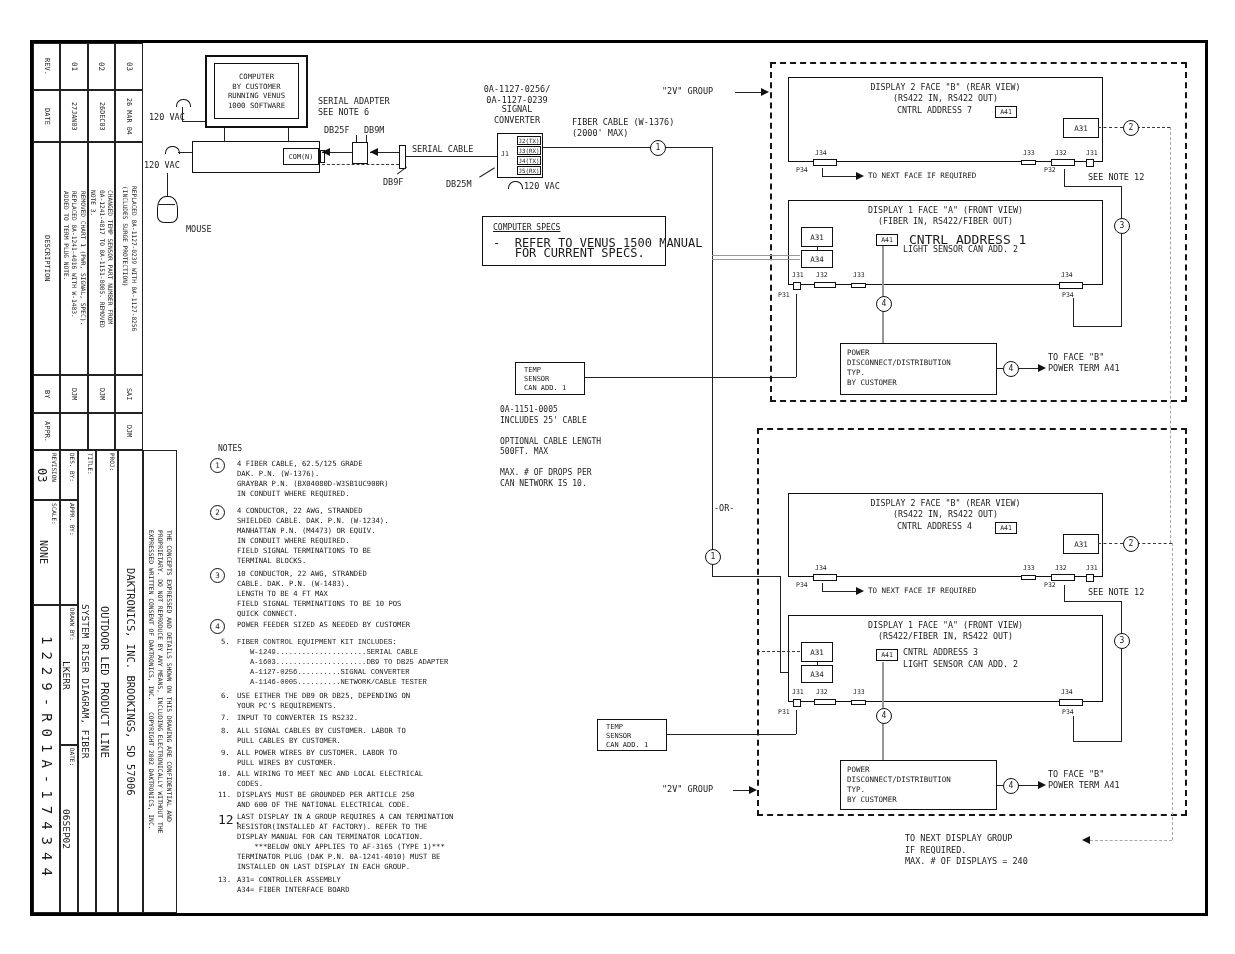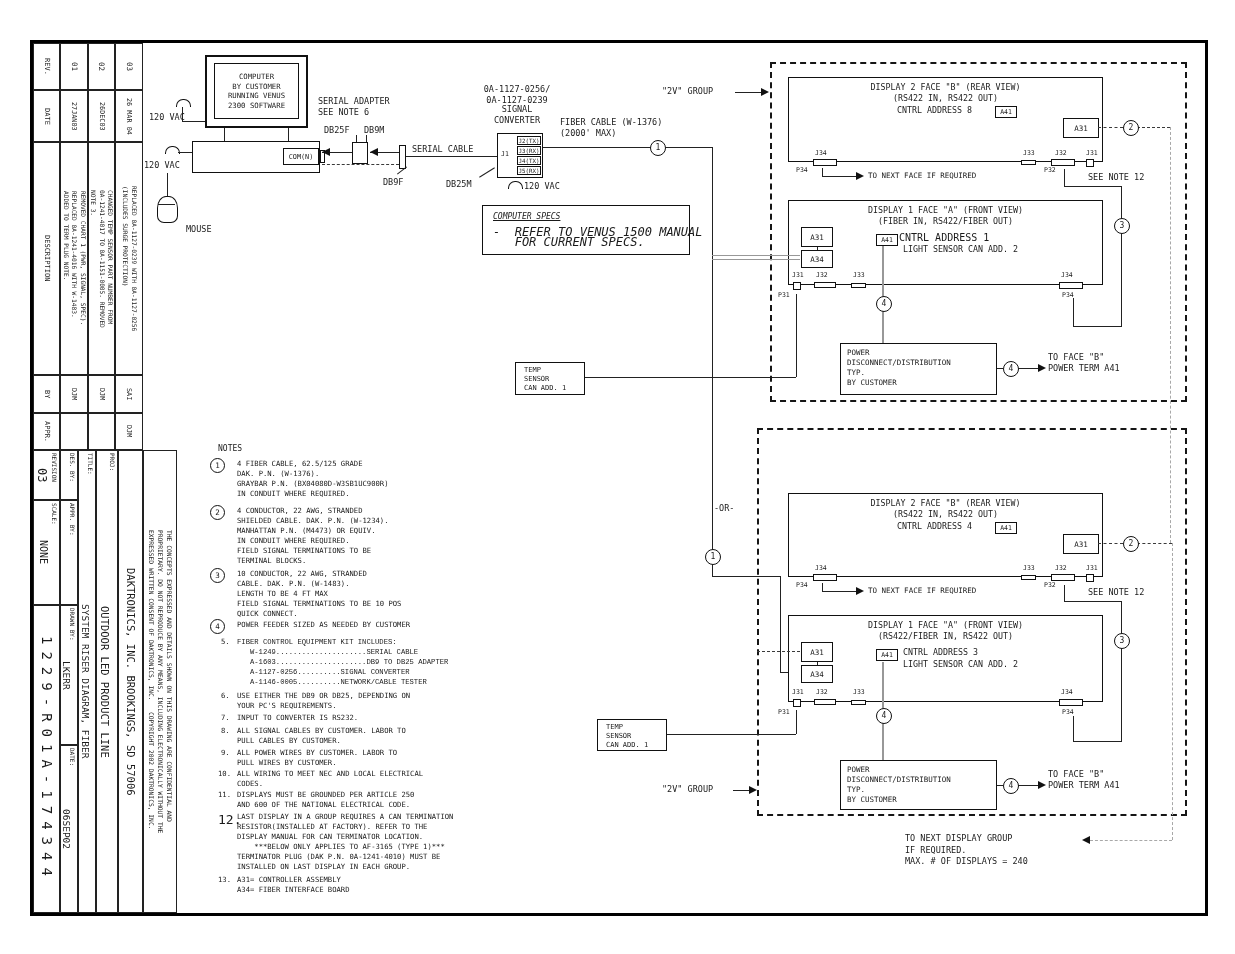--- a/index.html
+++ b/index.html
@@ -151,21 +151,21 @@
 PROPRIETARY. DO NOT REPRODUCE BY ANY MEANS, INCLUDING ELECTRONICALLY WITHOUT THE
 EXPRESSED WRITTEN CONSENT OF DAKTRONICS, INC.   COPYRIGHT 2002 DAKTRONICS, INC.</span>
     </div>
   </div>
 
   <div class="box" style="left:205px;top:55px;width:103px;height:73px;border-width:2px;"></div>
   <div class="box thin" style="left:214px;top:63px;width:85px;height:56px;display:flex;align-items:center;justify-content:center;">
     <span class="c" style="font-size:7.3px;line-height:9.5px;white-space:pre;">COMPUTER
 BY CUSTOMER
 RUNNING VENUS
-2300 SOFTWARE</span>
+1000 SOFTWARE</span>
   </div>
   <div class="ln" style="left:224px;top:128px;width:1px;height:13px;"></div>
   <div class="ln" style="left:288px;top:128px;width:1px;height:13px;"></div>
   <div class="box" style="left:192px;top:141px;width:128px;height:32px;"></div>
   <div class="box thin" style="left:283px;top:148px;width:36px;height:17px;display:flex;align-items:center;justify-content:center;">
     <span style="font-size:6.8px;">COM(N)</span>
   </div>
   <div class="tab" style="left:320px;top:150px;width:5px;height:13px;"></div>
 
   <div class="plug" style="left:176px;top:99px;"></div>
@@ -208,39 +208,47 @@
 CONVERTER</div>
   <div class="box" style="left:497px;top:133px;width:46px;height:45px;"></div>
   <div class="t" style="left:501px;top:150px;font-size:6.5px;">J1</div>
   <div class="chip" style="left:517px;top:136px;width:24px;height:9px;font-size:5.8px;">J2(TX)</div>
   <div class="chip" style="left:517px;top:146px;width:24px;height:9px;font-size:5.8px;">J3(RX)</div>
   <div class="chip" style="left:517px;top:156px;width:24px;height:9px;font-size:5.8px;">J4(TX)</div>
   <div class="chip" style="left:517px;top:166px;width:24px;height:9px;font-size:5.8px;">J5(RX)</div>
   <div class="plug" style="left:508px;top:181px;"></div>
   <div class="t" style="left:524px;top:181px;font-size:8.5px;">120 VAC</div>
 
-  <div class="t" style="left:560px;top:117px;font-size:8.5px;line-height:11px;">FIBER CABLE (W-1376)
+  <div class="t" style="left:572px;top:117px;font-size:8.5px;line-height:11px;">FIBER CABLE (W-1376)
 (2000' MAX)</div>
   <div class="ln" style="left:543px;top:147px;width:169px;height:1px;"></div>
   <div class="circ" style="left:650px;top:140px;">1</div>
   <div class="ln" style="left:712px;top:147px;width:1px;height:429px;"></div>
 
-  <div class="box thin" style="left:482px;top:205px;width:208px;height:50px;font-style:italic;">
+  <div class="box thin" style="left:482px;top:216px;width:184px;height:50px;">
     <span class="t u" style="left:10px;top:6px;font-size:8px;">COMPUTER SPECS</span>
     <span class="t" style="left:10px;top:21px;font-size:12px;line-height:10px;">-  REFER TO VENUS 1500 MANUAL
    FOR CURRENT SPECS.</span>
   </div>
 
   <div class="box" style="left:515px;top:362px;width:70px;height:33px;">
     <span class="t" style="left:8px;top:3px;font-size:7px;line-height:9px;">TEMP
 SENSOR
 CAN ADD. 1</span>
   </div>
   <div class="ln" style="left:585px;top:377px;width:211px;height:1px;"></div>
   <div class="ln" style="left:796px;top:294px;width:1px;height:83px;"></div>
+  <div class="t" style="left:500px;top:405px;font-size:8px;line-height:10.5px;">0A-1151-0005
+INCLUDES 25' CABLE
+
+OPTIONAL CABLE LENGTH
+500FT. MAX
+
+MAX. # OF DROPS PER
+CAN NETWORK IS 10.</div>
 
   <div>
     <div class="t" style="left:218px;top:444px;font-size:8px;">NOTES</div>
     <div class="circ" style="left:210px;top:458px;width:13px;height:13px;line-height:13px;font-size:7.5px;">1</div>
     <div class="t" style="left:237px;top:459px;font-size:7.2px;line-height:10px;">4 FIBER CABLE, 62.5/125 GRADE
 DAK. P.N. (W-1376).
 GRAYBAR P.N. (BX04080D-W3SB1UC900R)
 IN CONDUIT WHERE REQUIRED.</div>
     <div class="circ" style="left:210px;top:505px;width:13px;height:13px;line-height:13px;font-size:7.5px;">2</div>
     <div class="t" style="left:237px;top:506px;font-size:7.2px;line-height:10px;">4 CONDUCTOR, 22 AWG, STRANDED
@@ -293,21 +301,21 @@
   </div>
 
   <div class="bnd" style="left:770px;top:62px;width:413px;height:336px;"></div>
   <div class="t" style="left:662px;top:86px;font-size:8.5px;">"2V" GROUP</div>
   <div class="ln" style="left:735px;top:92px;width:28px;height:1px;"></div>
   <div class="arr-r" style="left:761px;top:88px;"></div>
 
   <div class="box" style="left:788px;top:77px;width:315px;height:85px;">
     <span class="t c" style="left:0;top:4px;width:100%;font-size:8.3px;line-height:10.5px;">DISPLAY 2 FACE "B" (REAR VIEW)
 (RS422 IN, RS422 OUT)</span>
-    <span class="t" style="left:108px;top:27px;font-size:8.3px;">CNTRL ADDRESS 8</span>
+    <span class="t" style="left:108px;top:27px;font-size:8.3px;">CNTRL ADDRESS 7</span>
     <span class="chip" style="left:206px;top:28px;width:22px;height:12px;">A41</span>
     <span class="chip" style="left:274px;top:40px;width:36px;height:20px;font-size:7.5px;">A31</span>
     <span class="t" style="left:26px;top:71px;font-size:6.5px;">J34</span>
     <span class="t" style="left:234px;top:71px;font-size:6.5px;">J33</span>
     <span class="t" style="left:266px;top:71px;font-size:6.5px;">J32</span>
     <span class="t" style="left:297px;top:71px;font-size:6.5px;">J31</span>
     <span class="tab" style="left:24px;top:81px;width:24px;height:7px;"></span>
     <span class="tab" style="left:232px;top:82px;width:15px;height:5px;"></span>
     <span class="tab" style="left:262px;top:81px;width:24px;height:7px;"></span>
     <span class="tab" style="left:297px;top:81px;width:8px;height:8px;"></span>
@@ -328,21 +336,21 @@
   <div class="ln" style="left:1064px;top:186px;width:57px;height:1px;"></div>
   <div class="ln" style="left:1121px;top:186px;width:1px;height:140px;"></div>
   <div class="circ" style="left:1114px;top:218px;">3</div>
   <div class="ln" style="left:1073px;top:326px;width:49px;height:1px;"></div>
   <div class="ln" style="left:1073px;top:298px;width:1px;height:28px;"></div>
 
   <div class="box" style="left:788px;top:200px;width:315px;height:85px;">
     <span class="t c" style="left:0;top:4px;width:100%;font-size:8.3px;line-height:10.5px;">DISPLAY 1 FACE "A" (FRONT VIEW)
 (FIBER IN, RS422/FIBER OUT)</span>
     <span class="chip" style="left:87px;top:33px;width:22px;height:12px;">A41</span>
-    <span class="t" style="left:110px;top:31px;font-size:10px;">CNTRL ADDRESS 1</span>
+    <span class="t" style="left:120px;top:31px;font-size:13px;">CNTRL ADDRESS 1</span>
     <span class="t" style="left:114px;top:43px;font-size:8.3px;">LIGHT SENSOR CAN ADD. 2</span>
     <span class="chip" style="left:12px;top:26px;width:32px;height:20px;font-size:7.5px;">A31</span>
     <span class="ln" style="left:28px;top:46px;width:1px;height:3px;"></span>
     <span class="chip" style="left:12px;top:49px;width:32px;height:18px;font-size:7.5px;">A34</span>
     <span class="t" style="left:3px;top:70px;font-size:6.5px;">J31</span>
     <span class="t" style="left:27px;top:70px;font-size:6.5px;">J32</span>
     <span class="t" style="left:64px;top:70px;font-size:6.5px;">J33</span>
     <span class="t" style="left:272px;top:70px;font-size:6.5px;">J34</span>
     <span class="tab" style="left:4px;top:81px;width:8px;height:8px;"></span>
     <span class="tab" style="left:25px;top:81px;width:22px;height:6px;"></span>

